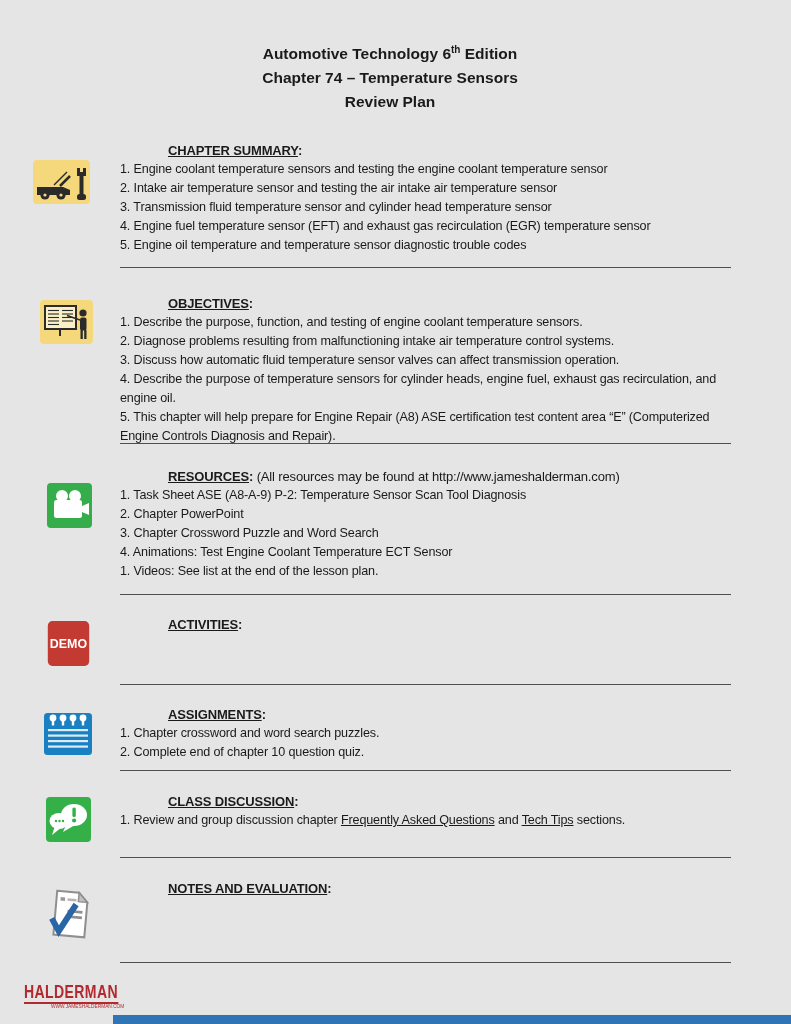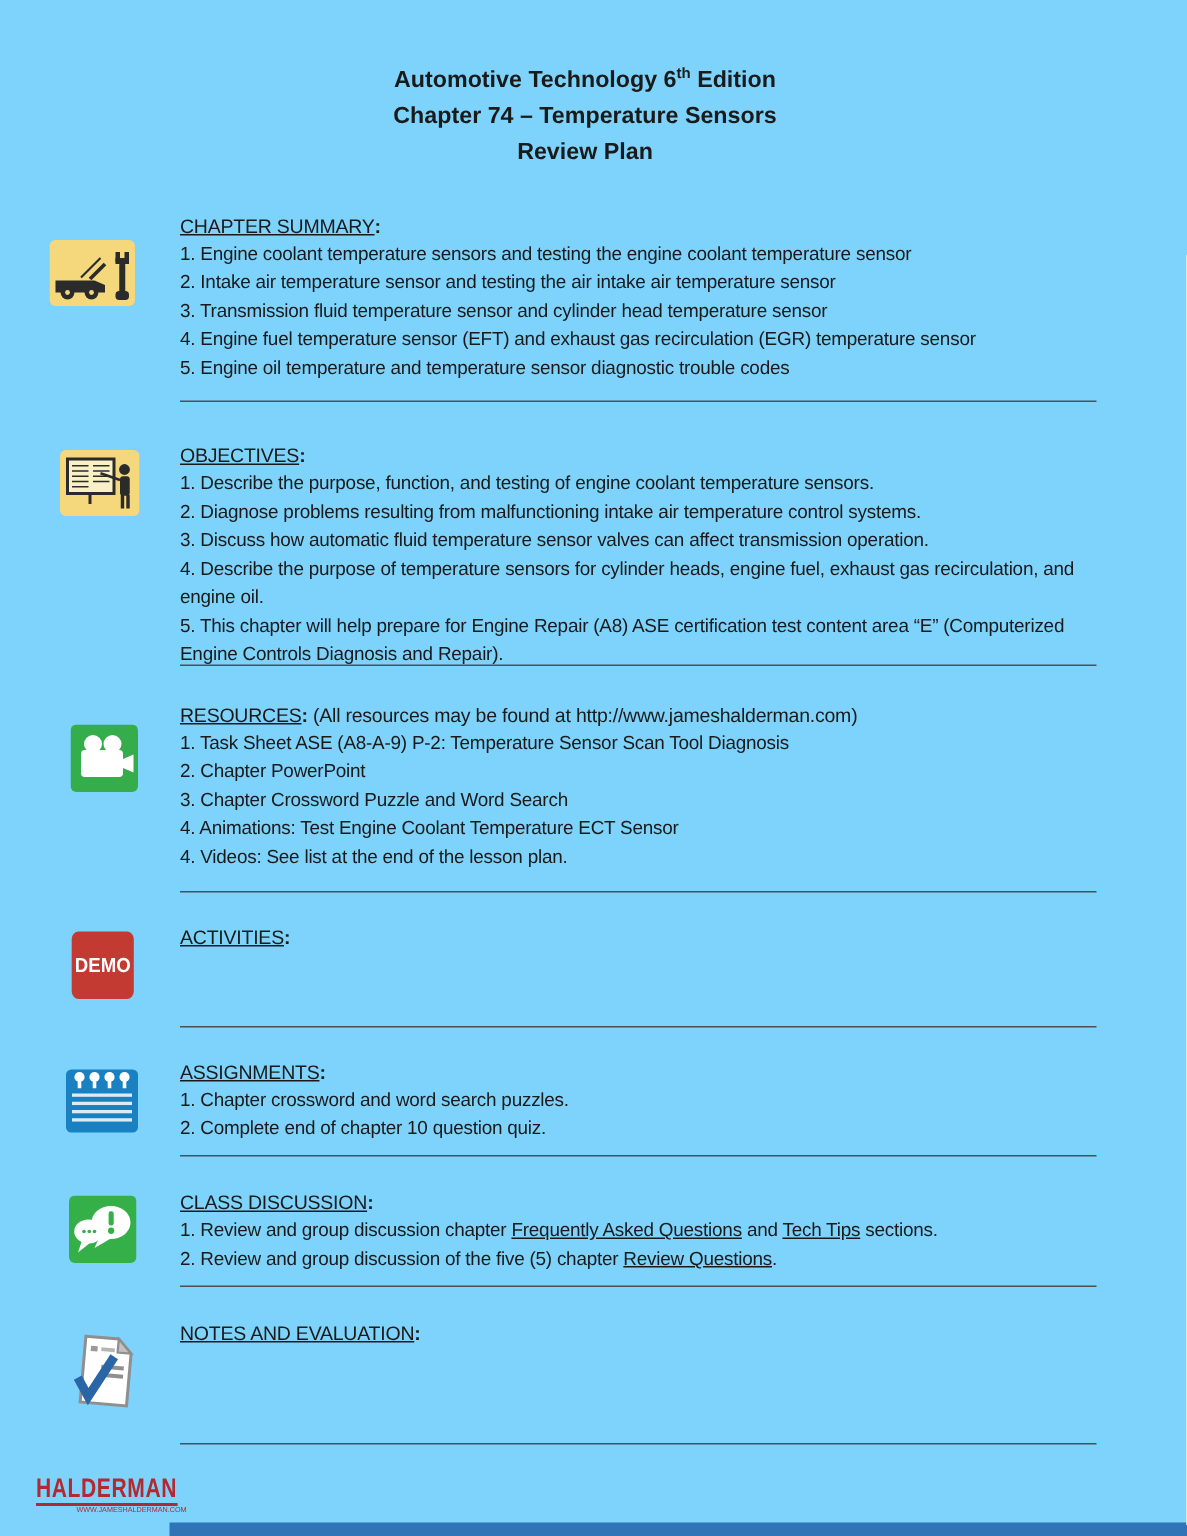--- a/index.html
+++ b/index.html
@@ -1,28 +1,28 @@
 <!DOCTYPE html>
 <html><head>
 <meta charset="utf-8">
 <style>
   html,body{margin:0;padding:0;background:#ffffff;}
-  .page{position:relative;width:791px;height:1024px;background:#7dd3fc;overflow:hidden;
+  .page{position:relative;width:791px;height:1024px;background:#e5e5e5;overflow:hidden;
         font-family:"Liberation Sans",sans-serif;color:#1a1a1a;}
 
   
   .title{position:absolute;top:38px;left:0;width:780px;text-align:center;
          font-weight:bold;font-size:15.5px;line-height:24px;}
   .title sup{font-size:10px;}
 
   
   .sec{position:absolute;left:120px;width:613px;font-size:12.6px;line-height:19px;
        letter-spacing:-0.15px;}
   .sec-h{margin:0;font-size:13px;font-weight:normal;display:block;line-height:19px;}
-  .sec-title{font-weight:normal;text-decoration:underline;}
+  .sec-title{font-weight:bold;text-decoration:underline;margin-left:48px;}
   .sec-colon{font-weight:bold;}
   .sec-suffix{font-weight:normal;}
   .item span.b{font-weight:normal;}
   .item span.u{text-decoration:underline;}
 
   .divider{position:absolute;left:120px;width:611px;height:0;border-top:1px solid #4f4f4f;}
 
   
   .icon{position:absolute;}
   .demo-box{display:flex;align-items:center;justify-content:center;width:45px;height:45px;
@@ -177,21 +177,21 @@
   </section>
   <div class="divider" style="top:443px"></div>
 
   <section class="sec" style="top:467px">
     <h2 class="sec-h"><span class="sec-title">RESOURCES</span><span class="sec-colon">:</span><span class="sec-suffix"> (All resources may be found at http://www.jameshalderman.com)</span></h2>
     <div class="items">
         <div class="item"><span class="b">1. Task Sheet ASE (A8-A-9) P-2:</span><span> Temperature Sensor Scan Tool Diagnosis</span></div>
         <div class="item"><span>2. Chapter PowerPoint</span></div>
         <div class="item"><span>3. Chapter Crossword Puzzle and Word Search</span></div>
         <div class="item"><span>4. Animations: Test Engine Coolant Temperature ECT Sensor</span></div>
-        <div class="item"><span>4. Videos: See list at the end of the lesson plan.</span></div>
+        <div class="item"><span>1. Videos: See list at the end of the lesson plan.</span></div>
       </div>
   </section>
   <div class="divider" style="top:594px"></div>
 
   <section class="sec" style="top:615px">
     <h2 class="sec-h"><span class="sec-title">ACTIVITIES</span><span class="sec-colon">:</span><span class="sec-suffix"></span></h2>
   </section>
   <div class="divider" style="top:684px"></div>
 
   <section class="sec" style="top:705px">
@@ -200,21 +200,20 @@
         <div class="item"><span>1. Chapter crossword and word search puzzles.</span></div>
         <div class="item"><span>2. Complete end of chapter 10 question quiz.</span></div>
       </div>
   </section>
   <div class="divider" style="top:770px"></div>
 
   <section class="sec" style="top:792px">
     <h2 class="sec-h"><span class="sec-title">CLASS DISCUSSION</span><span class="sec-colon">:</span><span class="sec-suffix"></span></h2>
     <div class="items">
         <div class="item"><span>1. Review and group discussion chapter </span><span class="u">Frequently Asked Questions</span><span> and </span><span class="u">Tech Tips</span><span> sections.</span></div>
-        <div class="item"><span>2. Review and group discussion of the five (5) chapter </span><span class="u">Review Questions</span><span>.</span></div>
       </div>
   </section>
   <div class="divider" style="top:857px"></div>
 
   <section class="sec" style="top:879px">
     <h2 class="sec-h"><span class="sec-title">NOTES AND EVALUATION</span><span class="sec-colon">:</span><span class="sec-suffix"></span></h2>
     <div class="items"></div>
   </section>
   <div class="divider" style="top:962px"></div>
 

